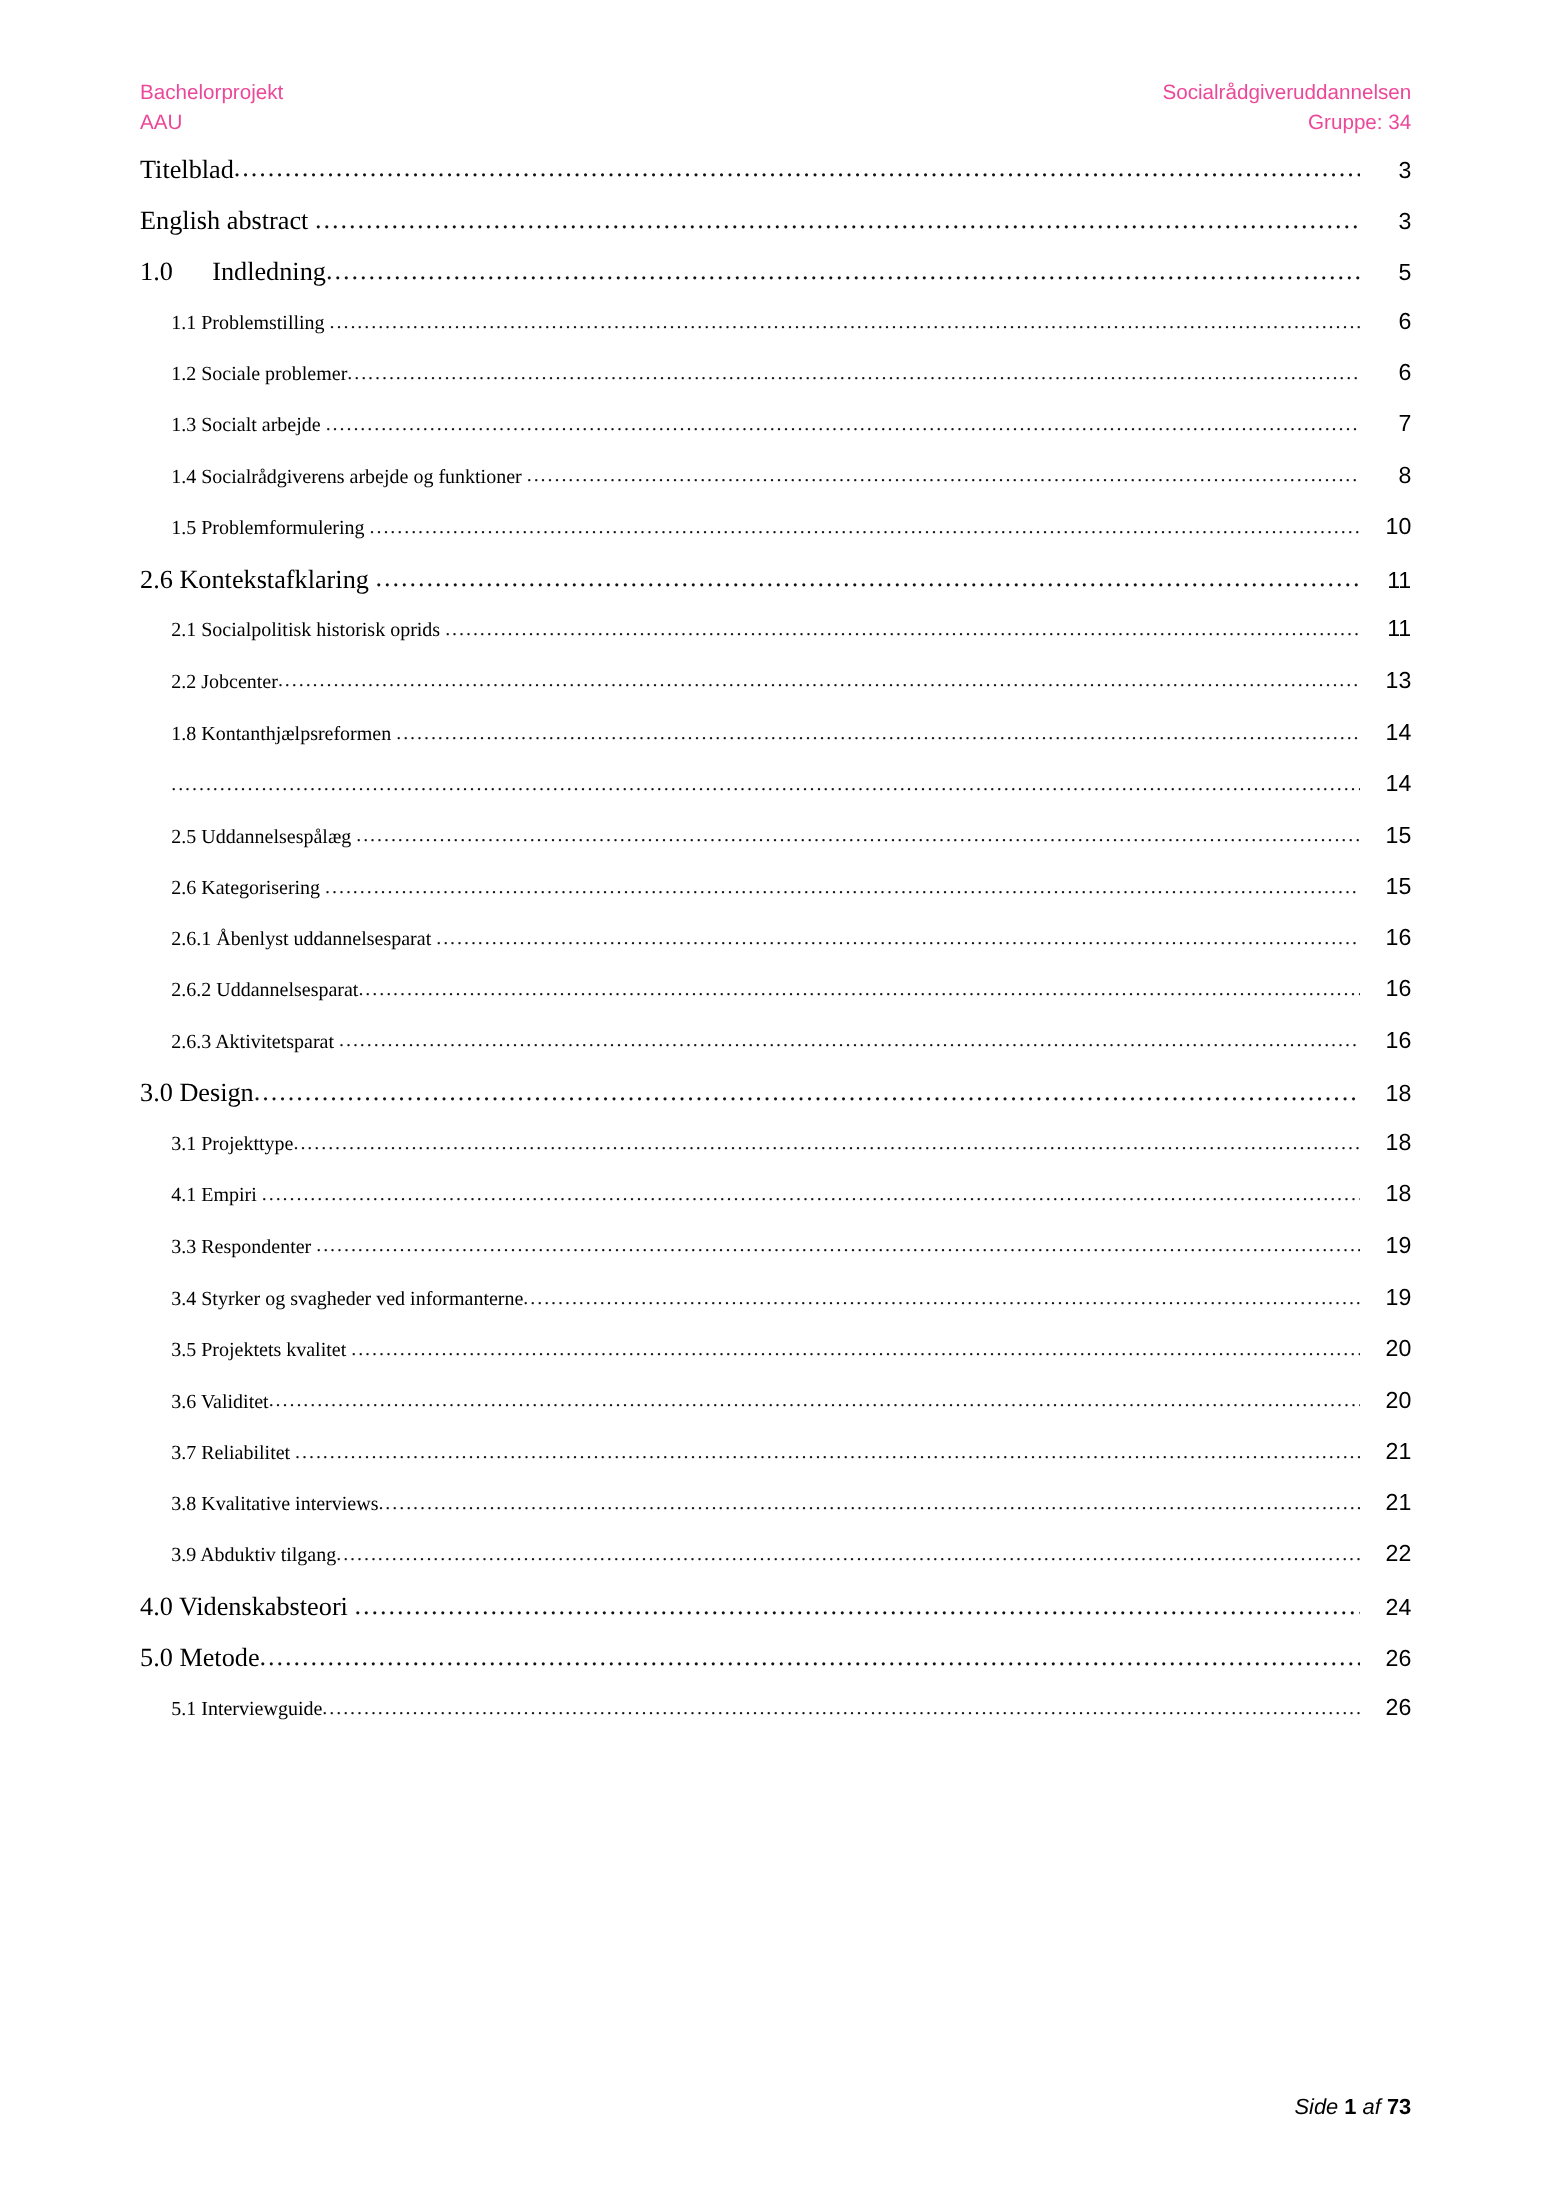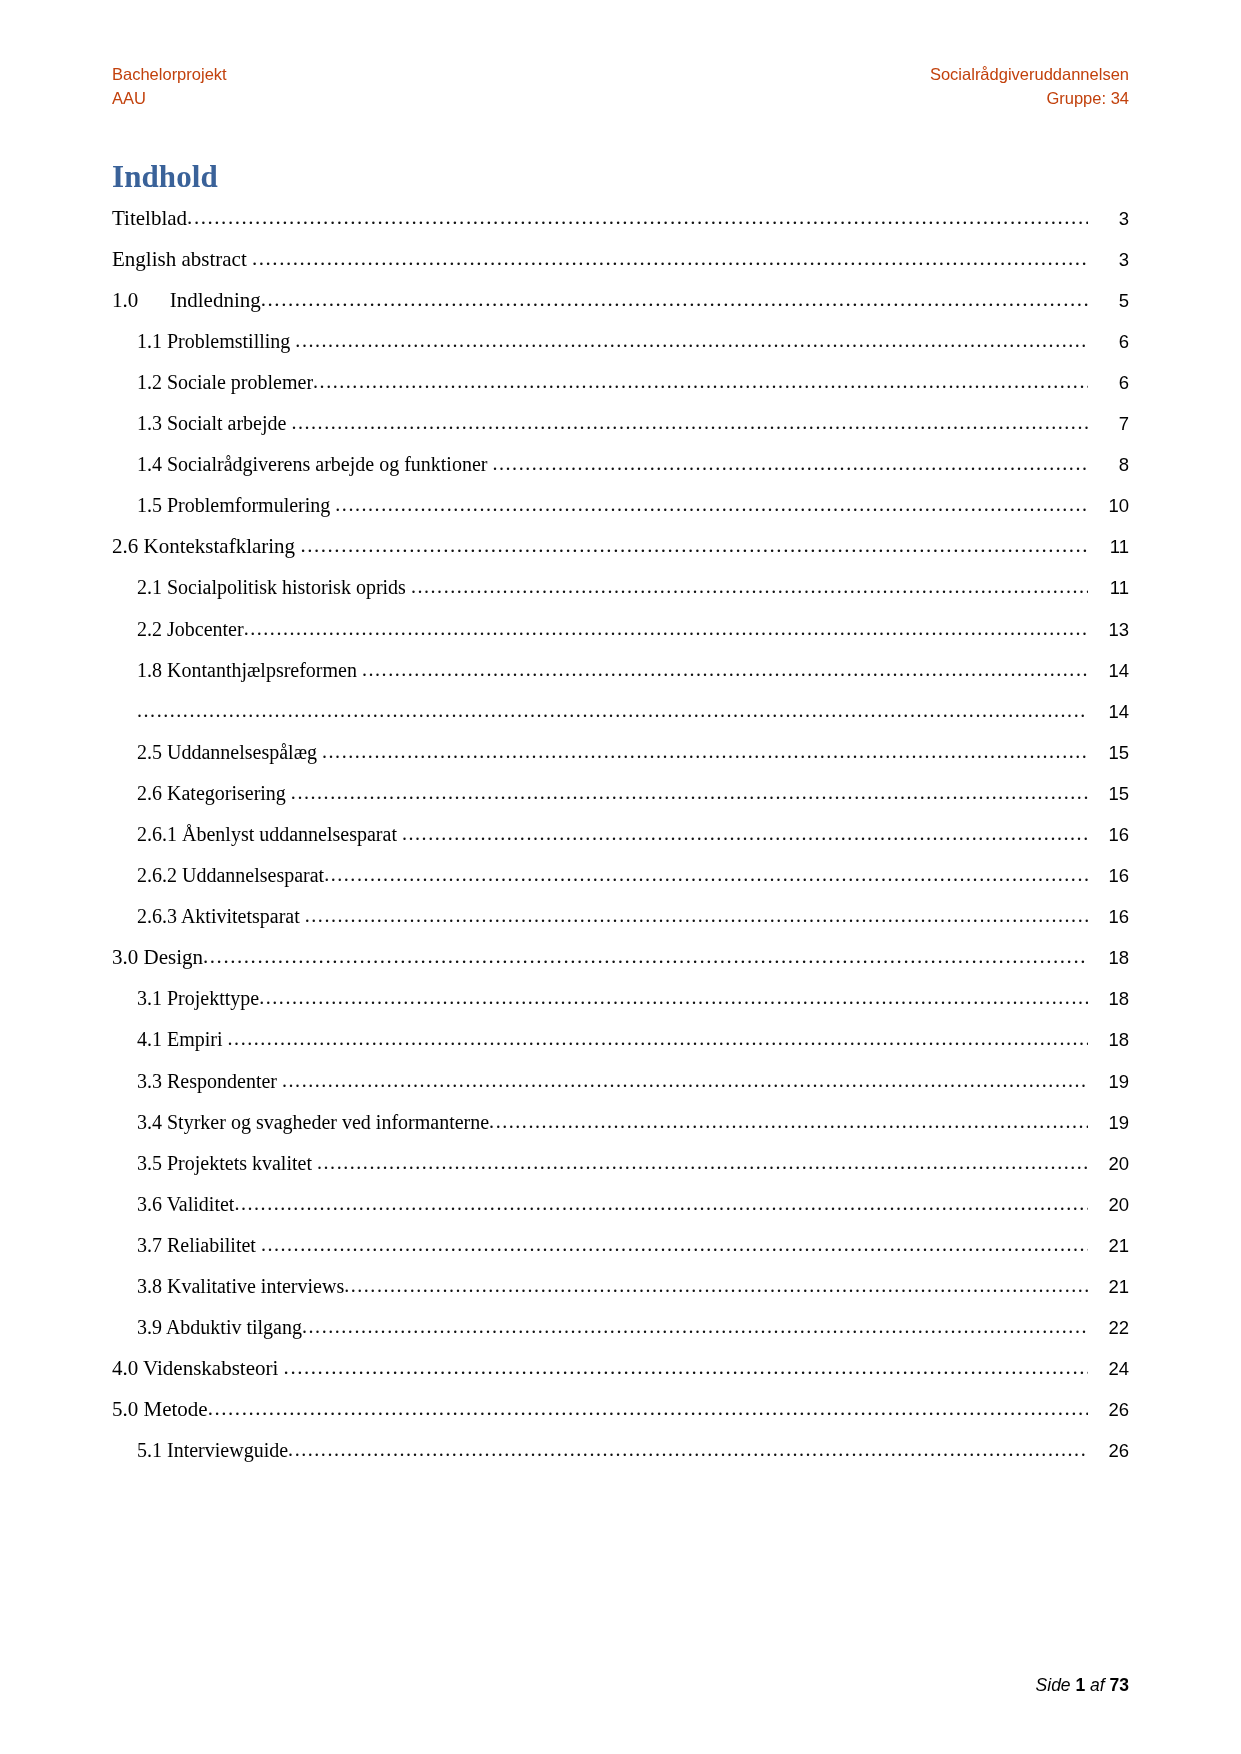--- a/index.html
+++ b/index.html
@@ -22,21 +22,21 @@
   }
 
   
   .doc-header {
     display: flex;
     justify-content: space-between;
     align-items: flex-start;
     font-family: "Liberation Sans", "DejaVu Sans", sans-serif;
     font-size: 16.5px;
     line-height: 1.47;
-    color: #c2410c;
+    color: #ec4899;
   }
   .doc-header .hcol.left  { text-align: left; }
   .doc-header .hcol.right { text-align: right; }
   .doc-header .hline { display: block; white-space: pre; }
 
   
   .toc-title {
     margin: 49px 0 0 0;
     font-family: "Liberation Serif", "DejaVu Serif", serif;
     font-size: 31px;
@@ -79,21 +79,21 @@
     flex: 0 0 auto;
     min-width: 34px;
     text-align: right;
     font-family: "Liberation Sans", "DejaVu Sans", sans-serif;
     font-size: 18.5px;
     color: #000;
     padding-left: 6px;
   }
   .toc-entry.lvl2 { padding-left: 25px; }
   .toc-entry.lvl2 .label,
-  .toc-entry.lvl2 .leader { font-size: 20px; }
+  .toc-entry.lvl2 .leader { font-size: 16px; }
 
   
   .doc-footer {
     position: absolute;
     left: 112px;
     right: 112px;
     bottom: 58px;
     text-align: right;
     font-family: "Liberation Sans", "DejaVu Sans", sans-serif;
     font-size: 17.5px;
@@ -111,21 +111,20 @@
     <div class="hcol left">
       <span class="hline">Bachelorprojekt</span>
       <span class="hline">AAU</span>
     </div>
     <div class="hcol right">
       <span class="hline">Socialrådgiveruddannelsen</span>
       <span class="hline">Gruppe: 34</span>
     </div>
   </div>
 
-  <h1 class="toc-title" style="color: rgb(58, 98, 153);">Indhold</h1>
 
   <div class="toc" id="toc-list">
       <div class="toc-entry">
         <span class="label">Titelblad</span>
         <span class="leader">...................................................................................................................................................................................................................................................................</span>
         <span class="pageno">3</span>
       </div>
       <div class="toc-entry">
         <span class="label">English abstract </span>
         <span class="leader">...................................................................................................................................................................................................................................................................</span>

